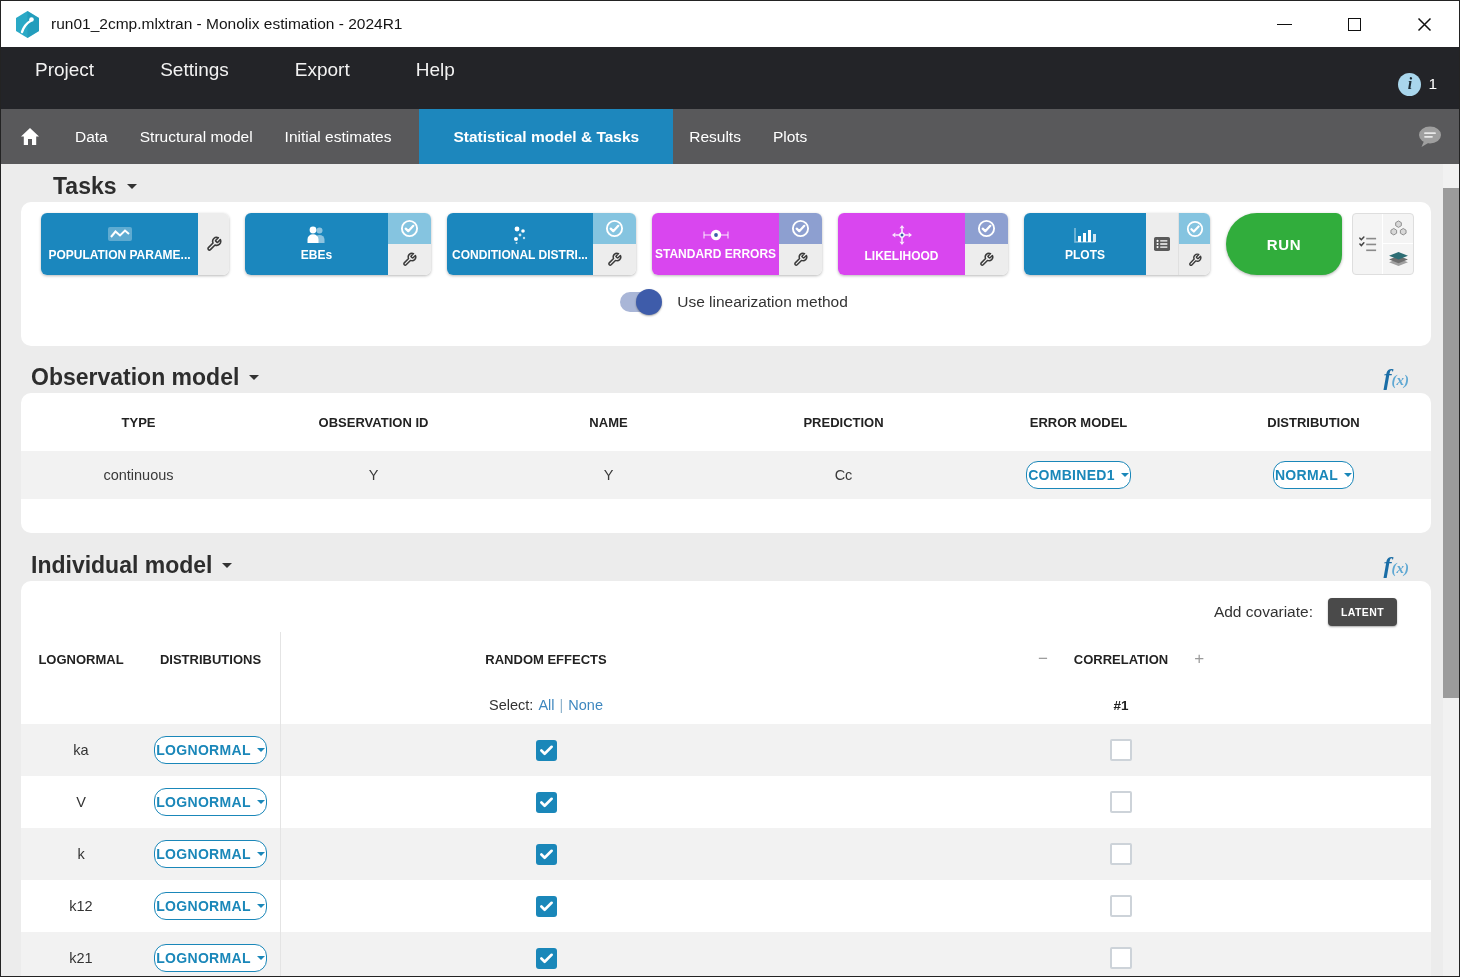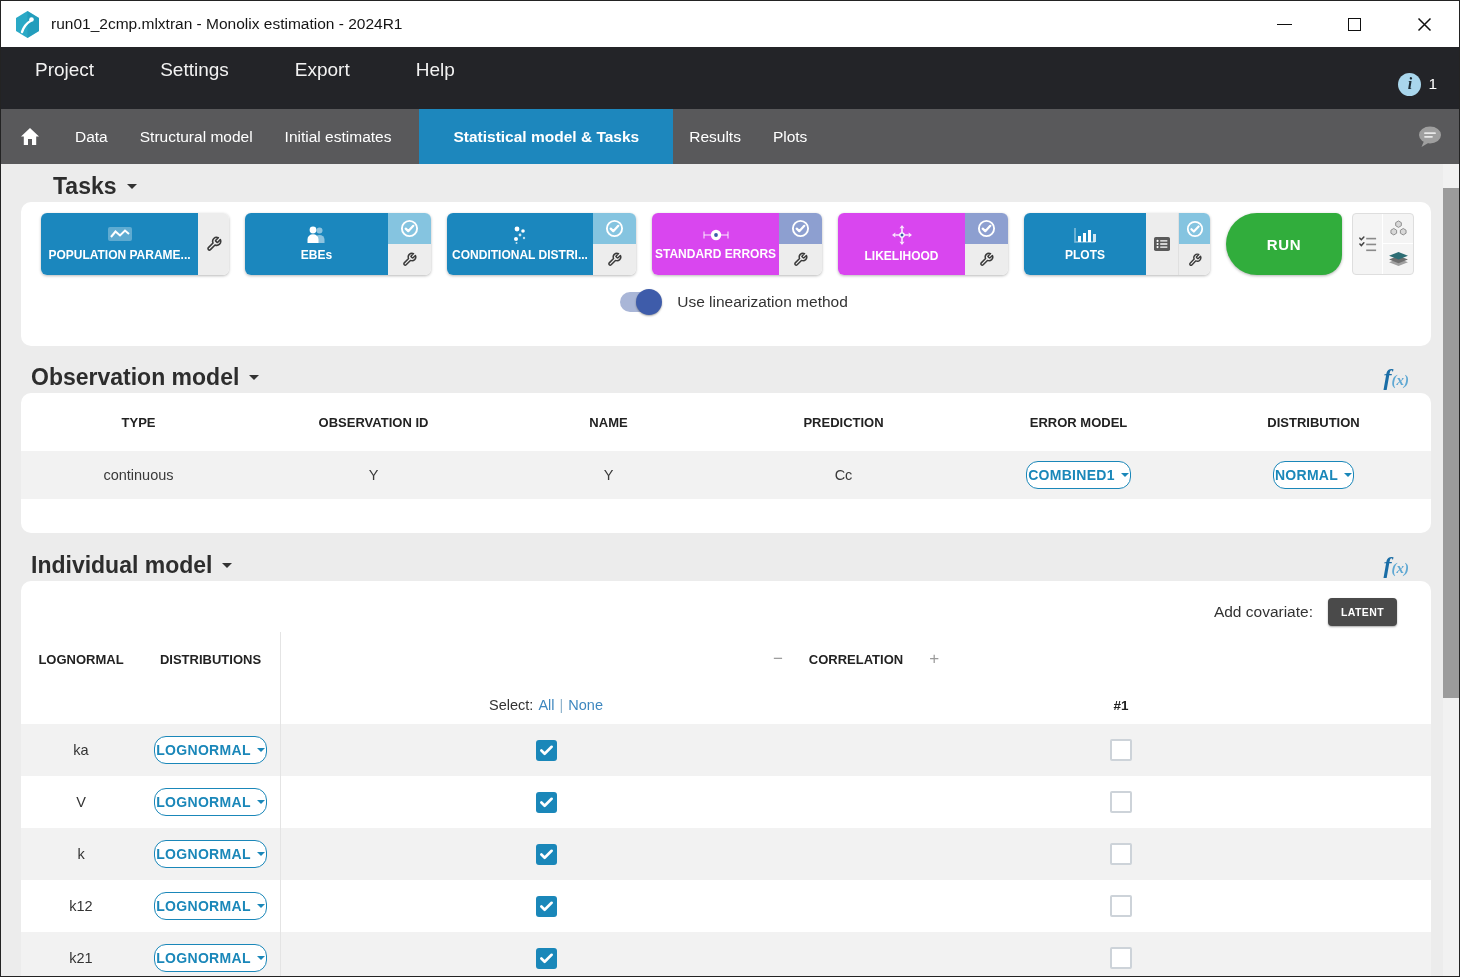--- a/index.html
+++ b/index.html
@@ -425,20 +425,21 @@
     <div class="card card-ind">
       <div class="add-cov-row">
         <span class="add-cov-label">Add covariate:</span>
         <button class="btn-latent">LATENT</button>
       </div>
 
       <div class="ind-table">
         <div class="ind-head-row">
           <div class="cell col-param th">LOGNORMAL</div>
           <div class="cell col-dist th">DISTRIBUTIONS</div>
+          <div class="cell col-re th">RANDOM EFFECTS</div>
           <div class="cell col-corr corr-head">
             <span class="pm">−</span>
             <span class="th">CORRELATION</span>
             <span class="pm">+</span>
           </div>
         </div>
 
         <div class="ind-sub-row">
           <div class="cell col-param"></div>
           <div class="cell col-dist"></div>

